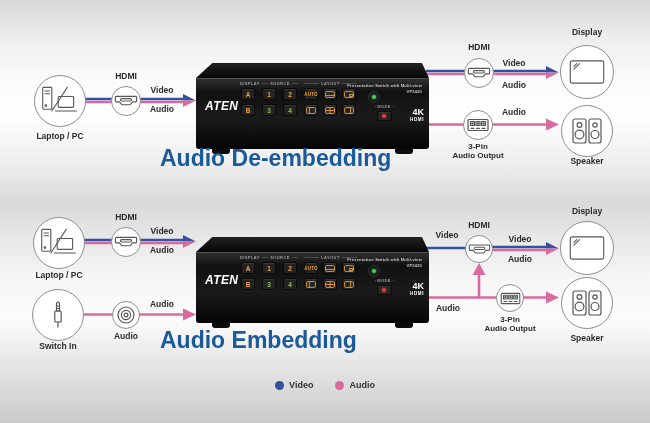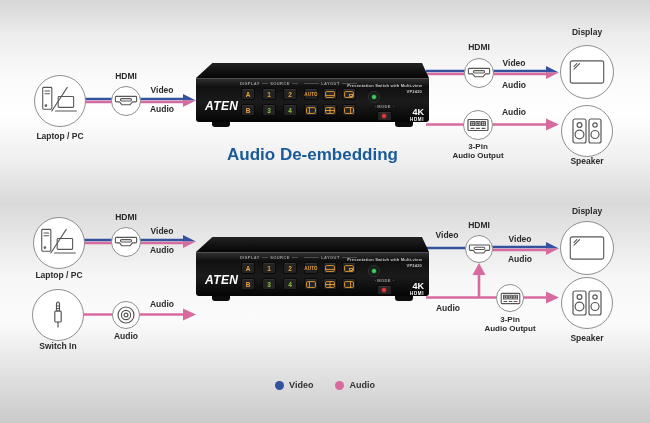--- a/index.html
+++ b/index.html
@@ -13,33 +13,33 @@
   .ln-v{stroke:var(--video);stroke-width:2.6;fill:none}
   .ln-a{stroke:var(--audio);stroke-width:2.6;fill:none}
   .hd-v{fill:var(--video)} .hd-a{fill:var(--audio)}
   
   .port{position:absolute;background:#fff;border:1px solid #8f8f8f;border-radius:50%;
         display:flex;align-items:center;justify-content:center;z-index:2;box-sizing:border-box}
   .ic{stroke:#575757;fill:none;stroke-width:1.2;stroke-linecap:round;stroke-linejoin:round}
   
   .lbl{position:absolute;font-size:8.5px;font-weight:600;color:#2b2b2b;text-align:center;
        z-index:3;line-height:1.18}
-  .title{position:absolute;text-align:center;font-size:17px;font-weight:700;color:var(--title);z-index:3}
+  .title{position:absolute;font-size:23px;font-weight:700;color:var(--title);z-index:3}
   .subtitle{position:absolute;text-align:center;font-size:11px;font-weight:400;color:#454545;z-index:3}
   
   .legend{position:absolute;left:0;right:0;top:380px;display:flex;justify-content:center;
           align-items:center;gap:22px;z-index:3}
   .legend-item{display:flex;align-items:center;gap:5px;font-size:9px;font-weight:600;color:#333}
   .dot{width:9px;height:9px;border-radius:50%}
   .dot-v{background:var(--video)} .dot-a{background:var(--audio)}
   
   .device{position:absolute;width:233px;z-index:2}
   .dev-top{height:15px;background:linear-gradient(180deg,#222,#050505);
            clip-path:polygon(7% 0,97% 0,100% 100%,0 100%)}
-  .dev-front{position:relative;height:44px;border-radius:0 0 3px 3px;
+  .dev-front{position:relative;height:71px;border-radius:0 0 3px 3px;
              background:linear-gradient(180deg,#323232 0,#101010 20%,#1b1b1b 55%,#050505 100%);
              box-shadow:inset 0 1px 0 rgba(255,255,255,.16)}
   .dev-feet{position:relative;height:6px}
   .dev-feet span{position:absolute;top:0;width:18px;height:5px;background:#0c0c0c;border-radius:0 0 3px 3px}
   .foot-l{left:16px}.foot-r{right:16px}
   .dev-brand{position:absolute;left:9px;top:21px;color:#fff;font-weight:800;font-style:italic;
              font-size:12px;letter-spacing:.4px}
   .prod{position:absolute;right:7px;top:5px;text-align:right;color:#c9c9c9;font-size:4px;
         line-height:1.4;font-weight:600;letter-spacing:.2px}
   .grp{position:absolute;top:3px}
@@ -453,20 +453,21 @@
       <rect x="3" y="2" width="13" height="24" rx="2"></rect>
       <circle cx="9.5" cy="8" r="2.4"></circle>
         <circle cx="9.5" cy="17.5" r="4.4"></circle>
       <rect x="19" y="2" width="12" height="24" rx="2"></rect>
       <circle cx="25" cy="8" r="2.2"></circle>
         <circle cx="25" cy="17.5" r="4"></circle>
     </svg>
   </div>
   <div class="lbl" style="left:557px;top:333px;width:60px">Speaker</div>
 
+  <div class="title" style="left:160px;top:327px;width:305px">Audio Embedding</div>
 
   <div class="legend">
     <div class="legend-item">
       <span class="dot dot-v"></span>
       <span>Video</span>
     </div>
     <div class="legend-item">
       <span class="dot dot-a"></span>
       <span>Audio</span>
     </div>

